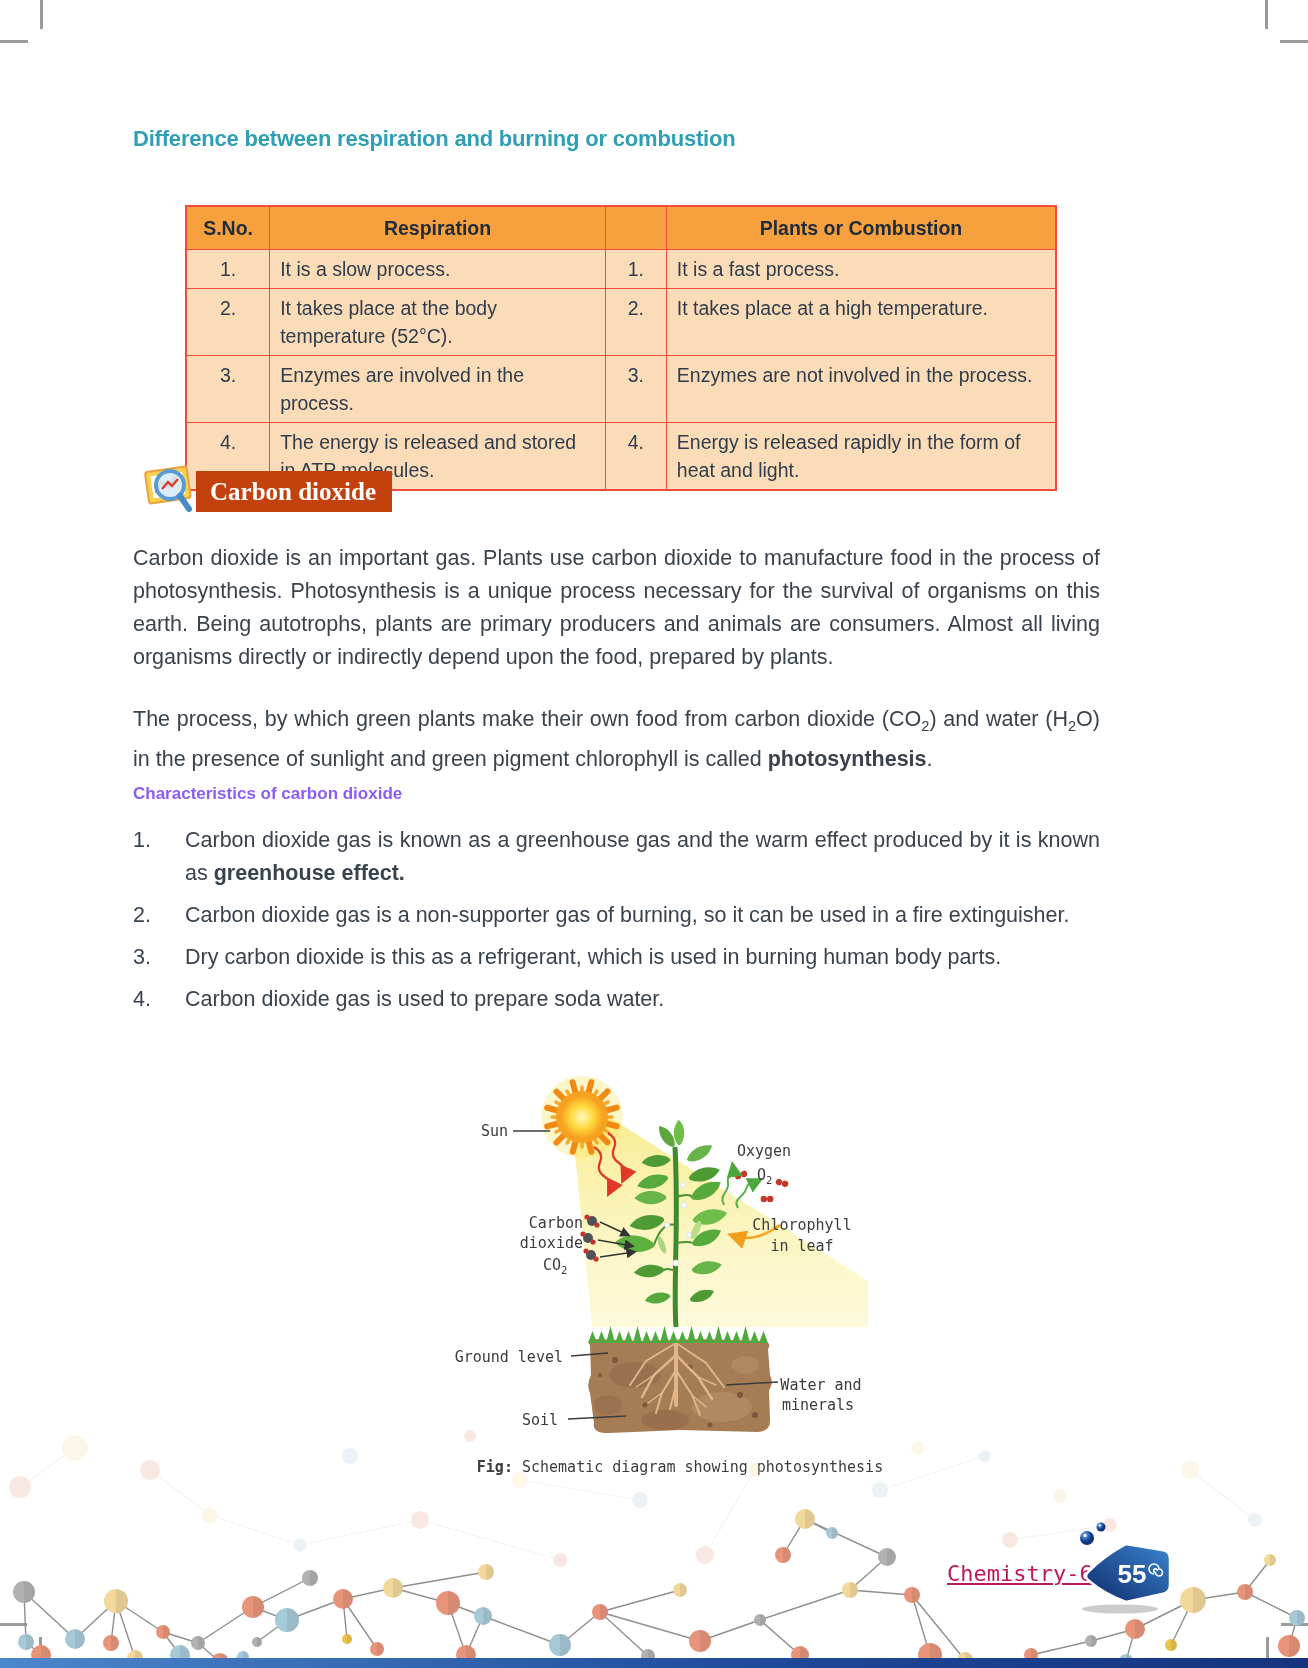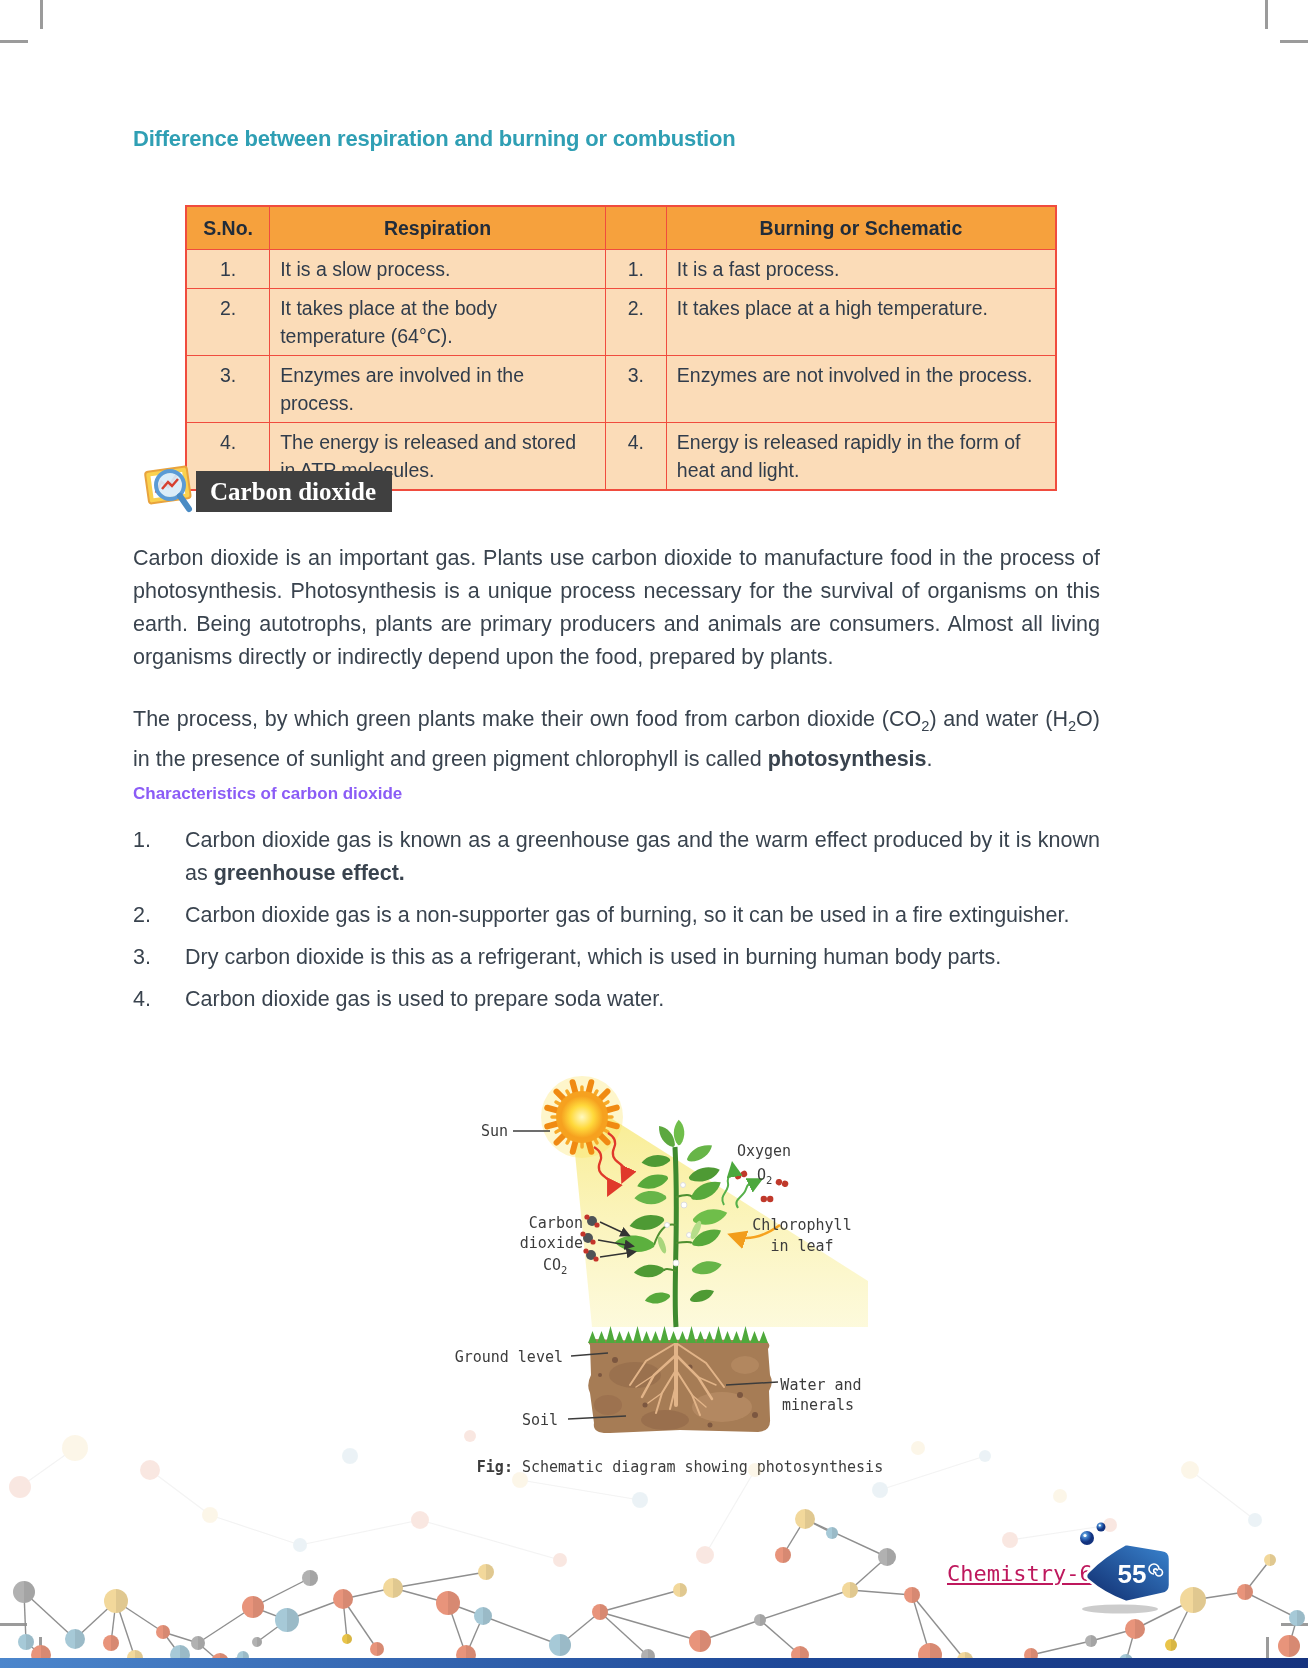--- a/index.html
+++ b/index.html
@@ -10,21 +10,21 @@
   .h2{left:133px;top:784px;font-size:17px;font-weight:bold;color:#8b5cf6;}
   
   table.cmp{position:absolute;left:185px;top:181px;width:872px;border-collapse:collapse;
        border:2.5px solid #F04C3E;font-size:19.5px;color:#303C4B;margin-top:24px;}
   table.cmp th,table.cmp td{border:1.5px solid #F04C3E;line-height:28px;}
   table.cmp th{background:#F6A13D;color:#212C3A;font-weight:bold;height:40px;text-align:center;}
   table.cmp td{background:#FBDCB8;padding:5px 10px;vertical-align:top;}
   td.numcell{text-align:center;width:41px;padding:5px 2px;}
   col.c1{width:85px;}col.c2{width:345px;}col.c3{width:41px;}col.c4{width:401px;}
   
-  .topic-badge{left:196px;top:471px;width:196px;height:41px;background:#404040;}
+  .topic-badge{left:196px;top:471px;width:196px;height:41px;background:#c2410c;}
   .topic-badge span{display:block;line-height:41px;padding-left:14px;color:#fff;
        font-family:"Liberation Serif",serif;font-weight:bold;font-size:25px;}
   .badge-icon{left:140px;top:456px;}
   
   .para{left:133px;width:967px;font-size:21.5px;line-height:33px;text-align:justify;}
   .p1{top:542px;}
   .p2{top:703px;}
   sub{font-size:68%;}
   b{font-weight:bold;color:inherit;text-align:center;}
   
@@ -65,31 +65,31 @@
       <col class="c1">
       <col class="c2">
       <col class="c3">
       <col class="c4">
     </colgroup>
   <tbody>
       <tr>
     <th>S.No.</th>
     <th>Respiration</th>
     <th></th>
-    <th>Burning or Schematic</th>
+    <th>Plants or Combustion</th>
   </tr>
   <tr>
     <td class="numcell">1.</td>
     <td>It is a slow process.</td>
     <td class="numcell">1.</td>
     <td>It is a fast process.</td>
   </tr>
   <tr>
     <td class="numcell">2.</td>
-    <td>It takes place at the body temperature (64°C).</td>
+    <td>It takes place at the body temperature (52°C).</td>
     <td class="numcell">2.</td>
     <td>It takes place at a high temperature.</td>
   </tr>
   <tr>
     <td class="numcell">3.</td>
     <td>Enzymes are involved in the process.</td>
     <td class="numcell">3.</td>
     <td>Enzymes are not involved in the process.</td>
   </tr>
   <tr>

